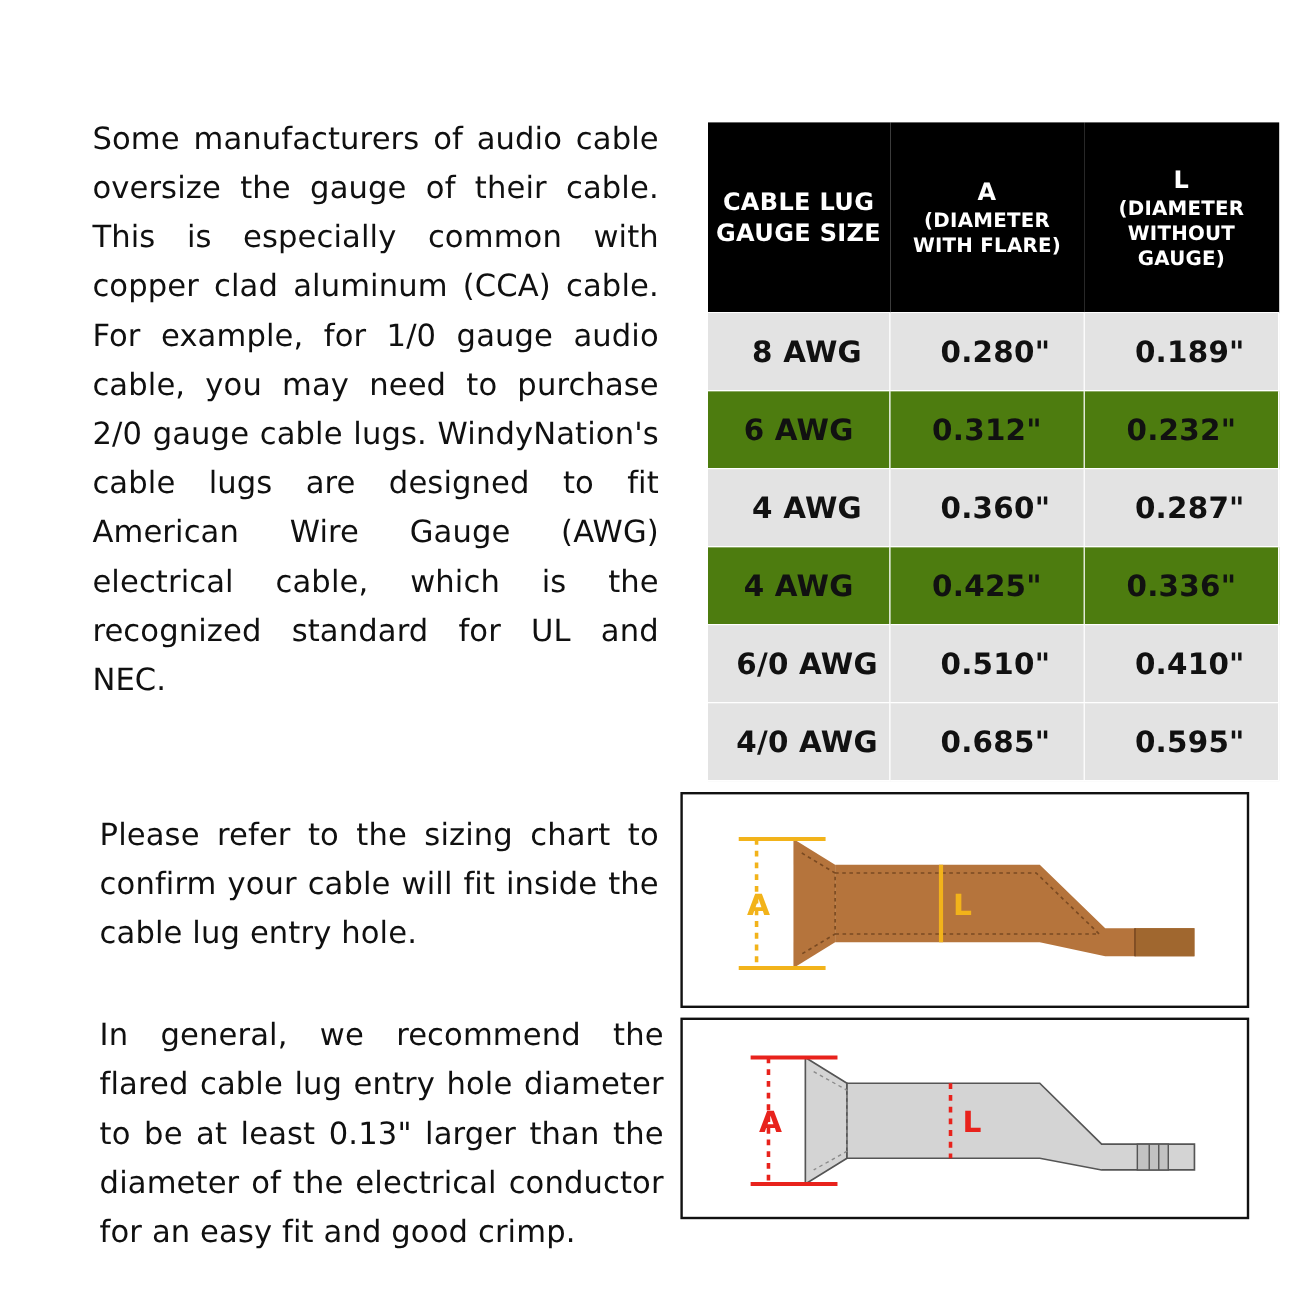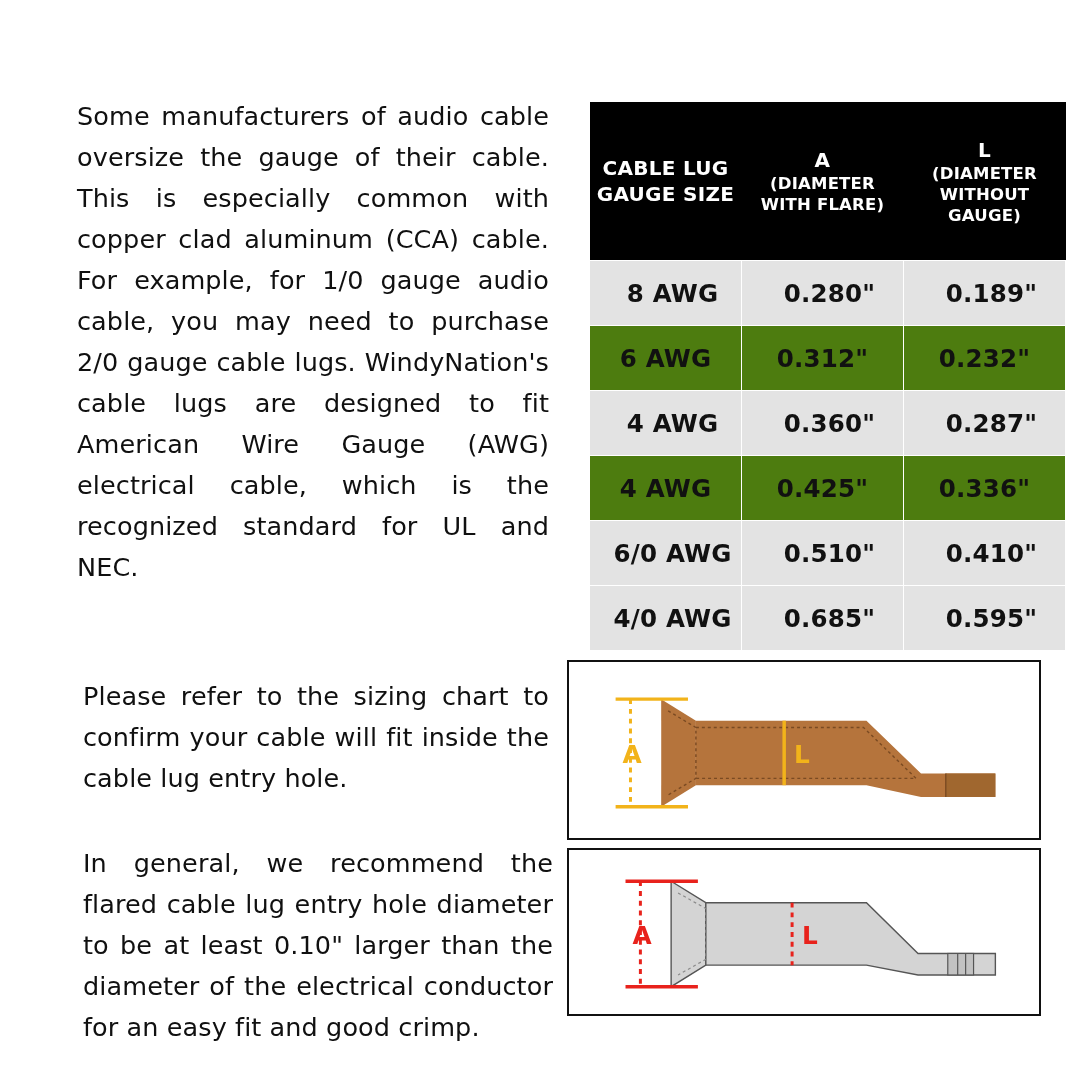--- a/index.html
+++ b/index.html
@@ -117,21 +117,21 @@
   }
 </style>
 </head>
 <body>
 
 <div class="page">
 
   <div class="left-col">
     <p class="para p1">Some manufacturers of audio cable oversize the gauge of their cable. This is especially common with copper clad aluminum (CCA) cable. For example, for 1/0 gauge audio cable, you may need to purchase 2/0 gauge cable lugs. WindyNation's cable lugs are designed to fit American Wire Gauge (AWG) electrical cable, which is the recognized standard for UL and NEC.</p>
     <p class="para p2">Please refer to the sizing chart to confirm your cable will fit inside the cable lug entry hole.</p>
-    <p class="para p3">In general, we recommend the flared cable lug entry hole diameter to be at least 0.10" larger than the diameter of the electrical conductor for an easy fit and good crimp.</p>
+    <p class="para p3">In general, we recommend the flared cable lug entry hole diameter to be at least 0.13" larger than the diameter of the electrical conductor for an easy fit and good crimp.</p>
   </div>
 
   <div class="table-wrap">
     <table class="sizing">
       <thead>
         <tr>
           <th class="col-1">
             <div class="th-main">CABLE LUG GAUGE SIZE</div>
           </th>
           <th class="col-2">

